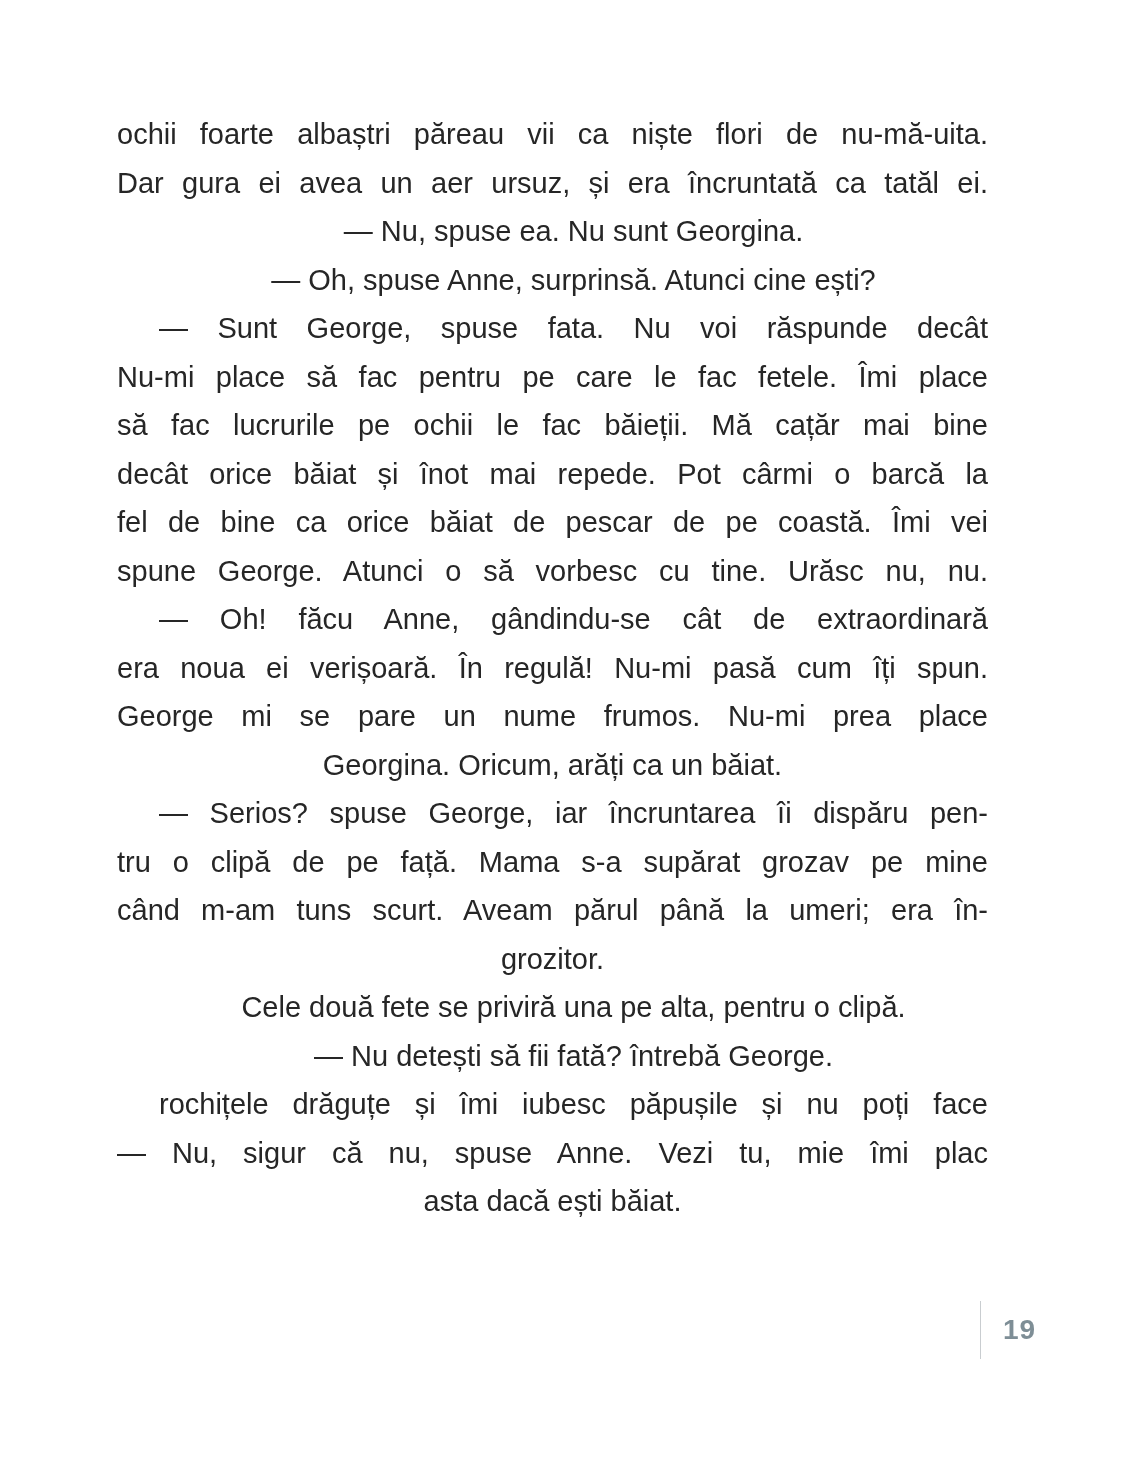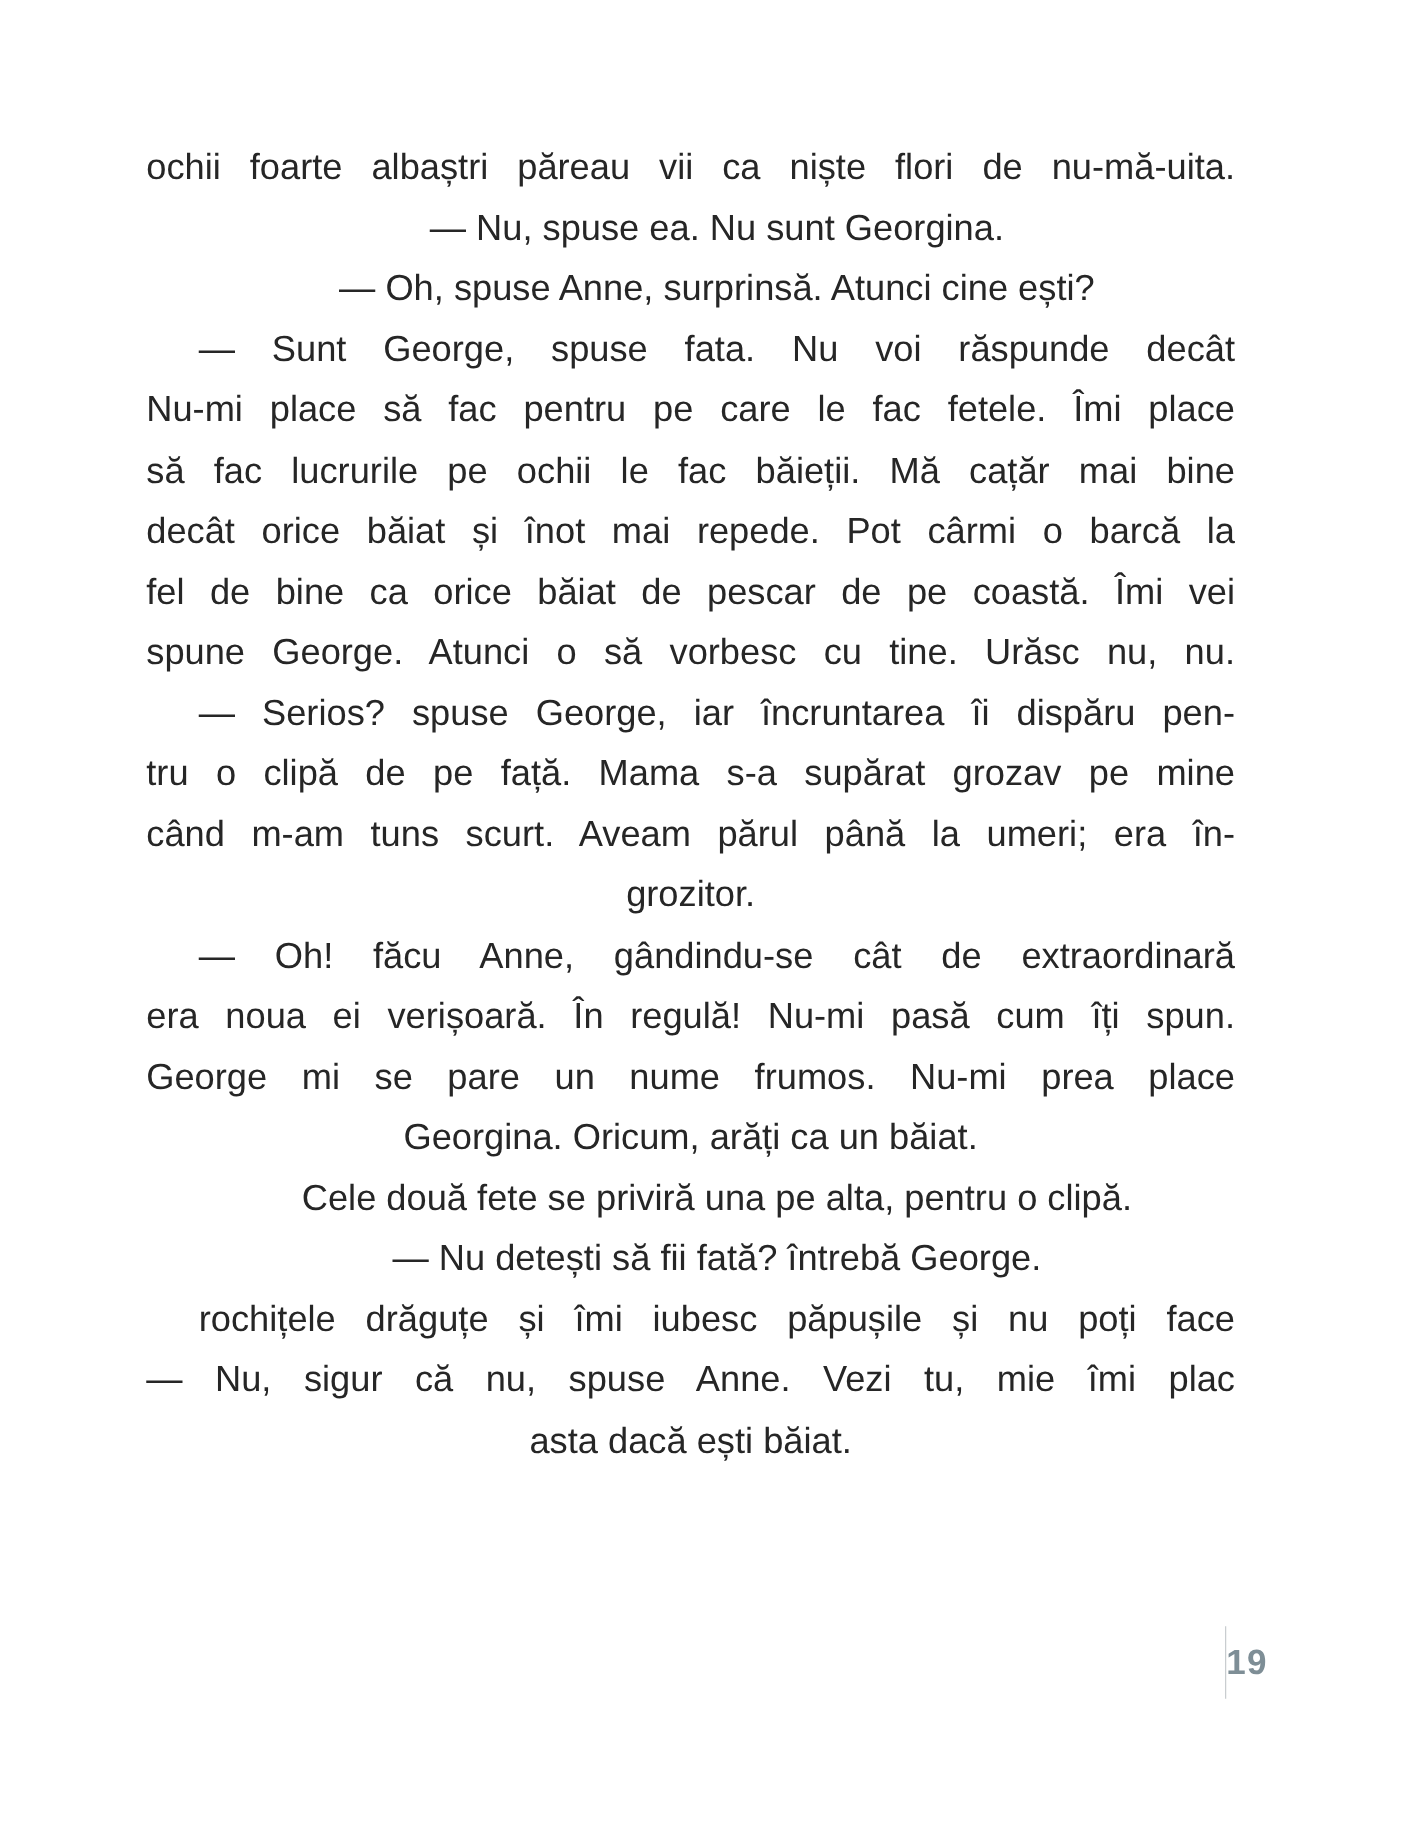--- a/index.html
+++ b/index.html
@@ -38,20 +38,21 @@
   .line.jl {
     text-align: justify;
     text-align-last: justify;
   }
   .footer {
     position: absolute;
     top: 1301px;
     left: 980px;
     display: flex;
     align-items: center;
+    gap: 22px;
   }
   .footer-rule {
     width: 1px;
     height: 58px;
     background: #c9cdd0;
   }
   .page-number {
     font-size: 28px;
     font-weight: bold;
     color: #7e8e96;
@@ -60,46 +61,47 @@
   }
 </style>
 </head>
 <body>
 
 <div class="page">
 
   <div class="text-block">
       <div class="para">
         <div class="line jl">ochii foarte albaștri păreau vii ca niște flori de nu-mă-uita.</div>
+        <div class="line jl">Dar gura ei avea un aer ursuz, și era încruntată ca tatăl ei.</div>
       </div>
       <div class="para indent">
         <div class="line">— Nu, spuse ea. Nu sunt Georgina.</div>
       </div>
       <div class="para indent">
         <div class="line">— Oh, spuse Anne, surprinsă. Atunci cine ești?</div>
       </div>
       <div class="para indent">
         <div class="line jl">— Sunt George, spuse fata. Nu voi răspunde decât</div>
         <div class="line jl">Nu-mi place să fac pentru pe care le fac fetele. Îmi place</div>
         <div class="line jl">să fac lucrurile pe ochii le fac băieții. Mă cațăr mai bine</div>
         <div class="line jl">decât orice băiat și înot mai repede. Pot cârmi o barcă la</div>
         <div class="line jl">fel de bine ca orice băiat de pescar de pe coastă. Îmi vei</div>
         <div class="line jl">spune George. Atunci o să vorbesc cu tine. Urăsc nu, nu.</div>
       </div>
       <div class="para indent">
+        <div class="line jl">— Oh! făcu Anne, gândindu-se cât de extraordinară</div>
+        <div class="line jl">era noua ei verișoară. În regulă! Nu-mi pasă cum îți spun.</div>
+        <div class="line jl">George mi se pare un nume frumos. Nu-mi prea place</div>
+        <div class="line">Georgina. Oricum, arăți ca un băiat.</div>
+      </div>
+      <div class="para indent">
         <div class="line jl">— Serios? spuse George, iar încruntarea îi dispăru pen-</div>
         <div class="line jl">tru o clipă de pe față. Mama s-a supărat grozav pe mine</div>
         <div class="line jl">când m-am tuns scurt. Aveam părul până la umeri; era în-</div>
         <div class="line">grozitor.</div>
-      </div>
-      <div class="para indent">
-        <div class="line jl">— Oh! făcu Anne, gândindu-se cât de extraordinară</div>
-        <div class="line jl">era noua ei verișoară. În regulă! Nu-mi pasă cum îți spun.</div>
-        <div class="line jl">George mi se pare un nume frumos. Nu-mi prea place</div>
-        <div class="line">Georgina. Oricum, arăți ca un băiat.</div>
       </div>
       <div class="para indent">
         <div class="line">Cele două fete se priviră una pe alta, pentru o clipă.</div>
       </div>
       <div class="para indent">
         <div class="line">— Nu detești să fii fată? întrebă George.</div>
       </div>
       <div class="para indent">
         <div class="line jl">rochițele drăguțe și îmi iubesc păpușile și nu poți face</div>
         <div class="line jl">— Nu, sigur că nu, spuse Anne. Vezi tu, mie îmi plac</div>

